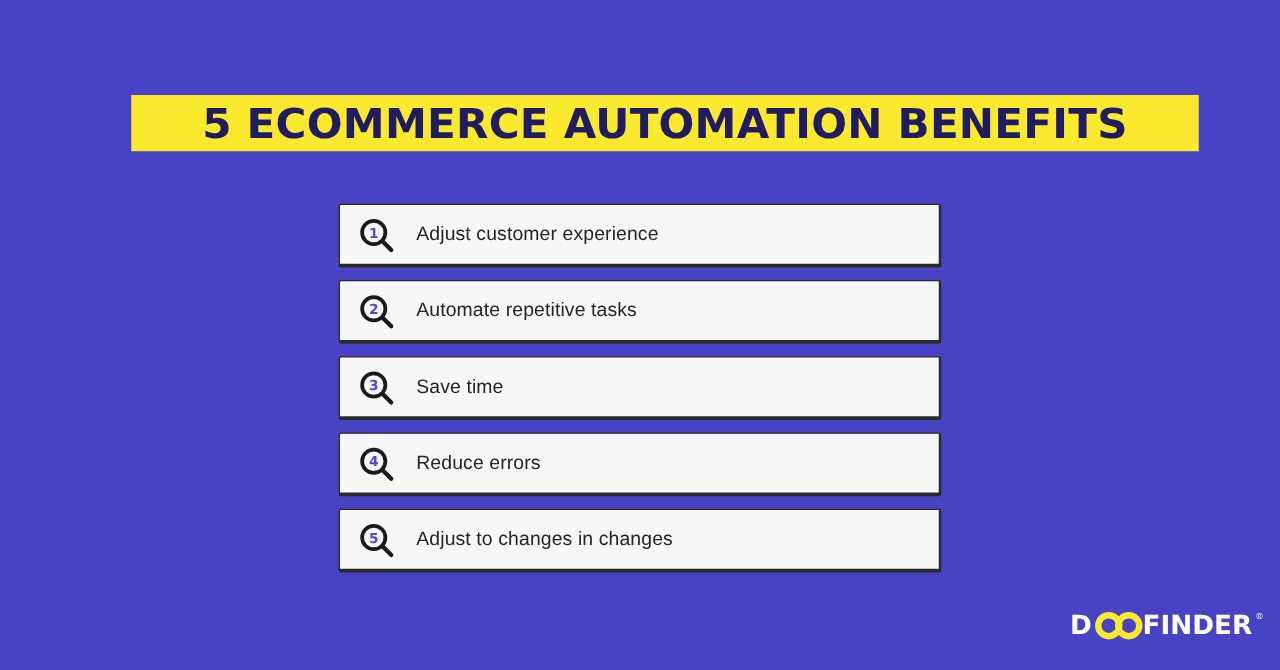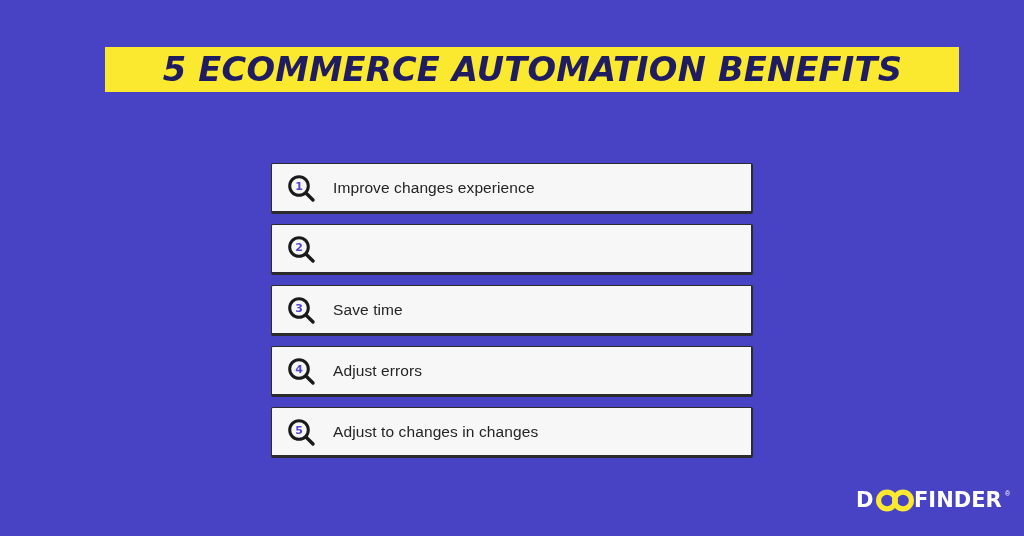--- a/index.html
+++ b/index.html
@@ -18,28 +18,27 @@
   .canvas {
     position: absolute;
     inset: 0;
     background: #4842C4;
   }
 
   
   .title-banner {
     position: absolute;
     left: 105px;
-    top: 47px;
+    top: 76px;
     width: 854px;
     height: 45px;
     background: #FAE92E;
     display: flex;
     align-items: center;
     justify-content: center;
-    font-style: italic;
   }
   .title-text {
     font-family: "DejaVu Sans", sans-serif;
     font-weight: 700;
     font-size: 33px;
     letter-spacing: 0.2px;
     color: #201C61;
     white-space: nowrap;
     transform: scaleX(1.02);
     line-height: 1;
@@ -124,31 +123,32 @@
   <div class="cards">
 
     <div class="card">
       <span class="card-icon">
         <svg class="mag-svg" width="30" height="30" viewBox="0 0 30 30" aria-hidden="true">
           <line x1="20.2" y1="20.2" x2="27" y2="27" stroke="#1a1a1a" stroke-width="3.4" stroke-linecap="round"></line>
           <circle cx="13" cy="13" r="9.3" fill="#F7F7F7" stroke="#1a1a1a" stroke-width="3"></circle>
           <text class="mag-num" x="13" y="17.1" text-anchor="middle">1</text>
         </svg>
       </span>
-      <span class="card-label">Improve changes experience</span>
+      <span class="card-label">Adjust customer experience</span>
     </div>
 
     <div class="card">
       <span class="card-icon">
         <svg class="mag-svg" width="30" height="30" viewBox="0 0 30 30" aria-hidden="true">
           <line x1="20.2" y1="20.2" x2="27" y2="27" stroke="#1a1a1a" stroke-width="3.4" stroke-linecap="round"></line>
           <circle cx="13" cy="13" r="9.3" fill="#F7F7F7" stroke="#1a1a1a" stroke-width="3"></circle>
           <text class="mag-num" x="13" y="17.1" text-anchor="middle">2</text>
         </svg>
       </span>
+      <span class="card-label">Automate repetitive tasks</span>
     </div>
 
     <div class="card">
       <span class="card-icon">
         <svg class="mag-svg" width="30" height="30" viewBox="0 0 30 30" aria-hidden="true">
           <line x1="20.2" y1="20.2" x2="27" y2="27" stroke="#1a1a1a" stroke-width="3.4" stroke-linecap="round"></line>
           <circle cx="13" cy="13" r="9.3" fill="#F7F7F7" stroke="#1a1a1a" stroke-width="3"></circle>
           <text class="mag-num" x="13" y="17.1" text-anchor="middle">3</text>
         </svg>
       </span>
@@ -156,21 +156,21 @@
     </div>
 
     <div class="card">
       <span class="card-icon">
         <svg class="mag-svg" width="30" height="30" viewBox="0 0 30 30" aria-hidden="true">
           <line x1="20.2" y1="20.2" x2="27" y2="27" stroke="#1a1a1a" stroke-width="3.4" stroke-linecap="round"></line>
           <circle cx="13" cy="13" r="9.3" fill="#F7F7F7" stroke="#1a1a1a" stroke-width="3"></circle>
           <text class="mag-num" x="13" y="17.1" text-anchor="middle">4</text>
         </svg>
       </span>
-      <span class="card-label">Adjust errors</span>
+      <span class="card-label">Reduce errors</span>
     </div>
 
     <div class="card">
       <span class="card-icon">
         <svg class="mag-svg" width="30" height="30" viewBox="0 0 30 30" aria-hidden="true">
           <line x1="20.2" y1="20.2" x2="27" y2="27" stroke="#1a1a1a" stroke-width="3.4" stroke-linecap="round"></line>
           <circle cx="13" cy="13" r="9.3" fill="#F7F7F7" stroke="#1a1a1a" stroke-width="3"></circle>
           <text class="mag-num" x="13" y="17.1" text-anchor="middle">5</text>
         </svg>
       </span>

